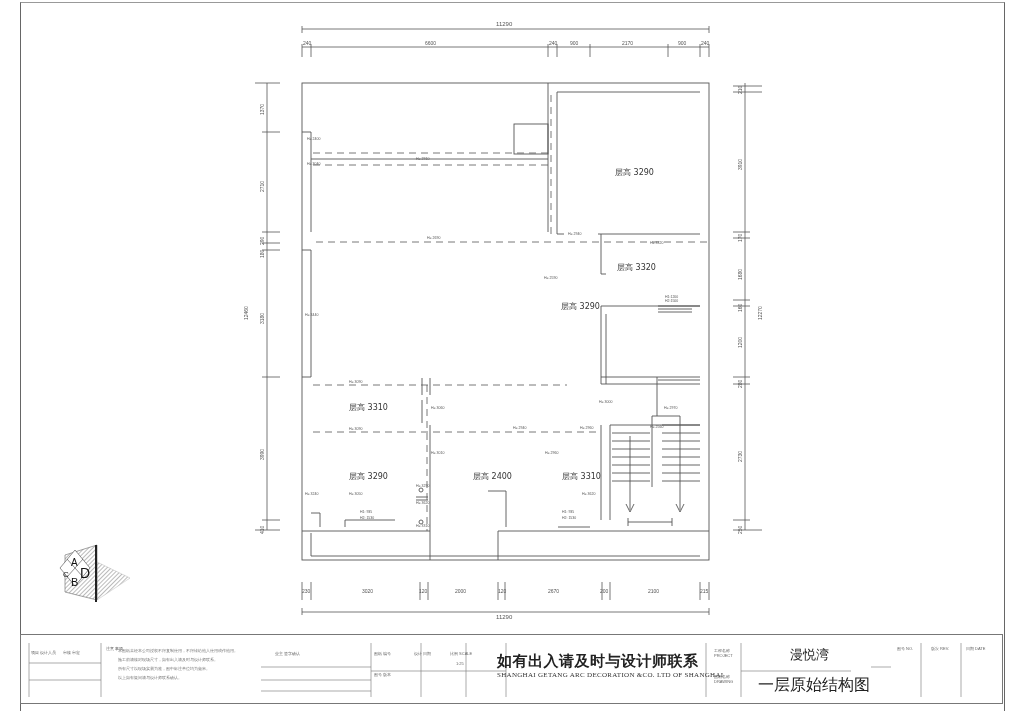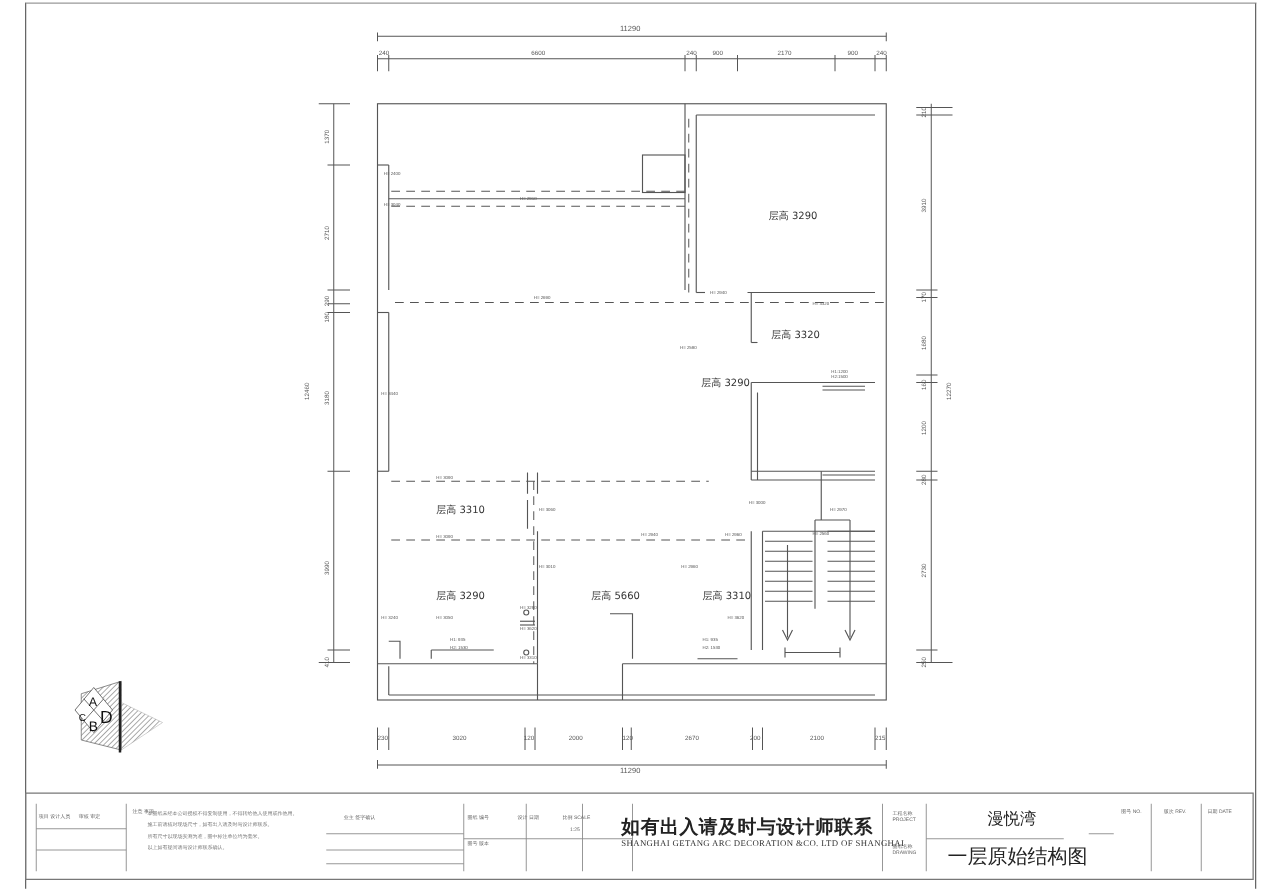--- a/index.html
+++ b/index.html
@@ -202,21 +202,21 @@
     <span style="position: absolute; left: 737px; top: 534px; font-size: 5px; color: rgb(85, 85, 85); white-space: nowrap; transform: rotate(-90deg); transform-origin: left top;">250</span>
     <span style="position: absolute; left: 757px; top: 320px; font-size: 5px; color: rgb(85, 85, 85); white-space: nowrap; transform: rotate(-90deg); transform-origin: left top;">12270</span>
   </div>
 
 <div id="rooms">
     <span style="position: absolute; left: 615px; top: 167px; font-size: 8px; color: rgb(51, 51, 51); white-space: nowrap; font-family: &quot;DejaVu Sans&quot;, sans-serif;">层高 3290</span>
     <span style="position: absolute; left: 617px; top: 262px; font-size: 8px; color: rgb(51, 51, 51); white-space: nowrap; font-family: &quot;DejaVu Sans&quot;, sans-serif;">层高 3320</span>
     <span style="position: absolute; left: 561px; top: 301px; font-size: 8px; color: rgb(51, 51, 51); white-space: nowrap; font-family: &quot;DejaVu Sans&quot;, sans-serif;">层高 3290</span>
     <span style="position: absolute; left: 349px; top: 402px; font-size: 8px; color: rgb(51, 51, 51); white-space: nowrap; font-family: &quot;DejaVu Sans&quot;, sans-serif;">层高 3310</span>
     <span style="position: absolute; left: 349px; top: 471px; font-size: 8px; color: rgb(51, 51, 51); white-space: nowrap; font-family: &quot;DejaVu Sans&quot;, sans-serif;">层高 3290</span>
-    <span style="position: absolute; left: 473px; top: 471px; font-size: 8px; color: rgb(51, 51, 51); white-space: nowrap; font-family: &quot;DejaVu Sans&quot;, sans-serif;">层高 5660</span>
+    <span style="position: absolute; left: 473px; top: 471px; font-size: 8px; color: rgb(51, 51, 51); white-space: nowrap; font-family: &quot;DejaVu Sans&quot;, sans-serif;">层高 2400</span>
     <span style="position: absolute; left: 562px; top: 471px; font-size: 8px; color: rgb(51, 51, 51); white-space: nowrap; font-family: &quot;DejaVu Sans&quot;, sans-serif;">层高 3310</span>
   </div>
 <div id="annos">
     <span style="position: absolute; left: 307px; top: 137px; font-size: 3.5px; color: rgb(85, 85, 85); white-space: nowrap;">H= 2400</span>
     <span style="position: absolute; left: 307px; top: 162px; font-size: 3.5px; color: rgb(85, 85, 85); white-space: nowrap;">H= 3040</span>
     <span style="position: absolute; left: 416px; top: 157px; font-size: 3.5px; color: rgb(85, 85, 85); white-space: nowrap;">H= 2910</span>
     <span style="position: absolute; left: 427px; top: 236px; font-size: 3.5px; color: rgb(85, 85, 85); white-space: nowrap;">H= 2690</span>
     <span style="position: absolute; left: 568px; top: 232px; font-size: 3.5px; color: rgb(85, 85, 85); white-space: nowrap;">H= 2940</span>
     <span style="position: absolute; left: 650px; top: 241px; font-size: 3.5px; color: rgb(85, 85, 85); white-space: nowrap;">H= 3320</span>
     <span style="position: absolute; left: 544px; top: 276px; font-size: 3.5px; color: rgb(85, 85, 85); white-space: nowrap;">H= 2590</span>

